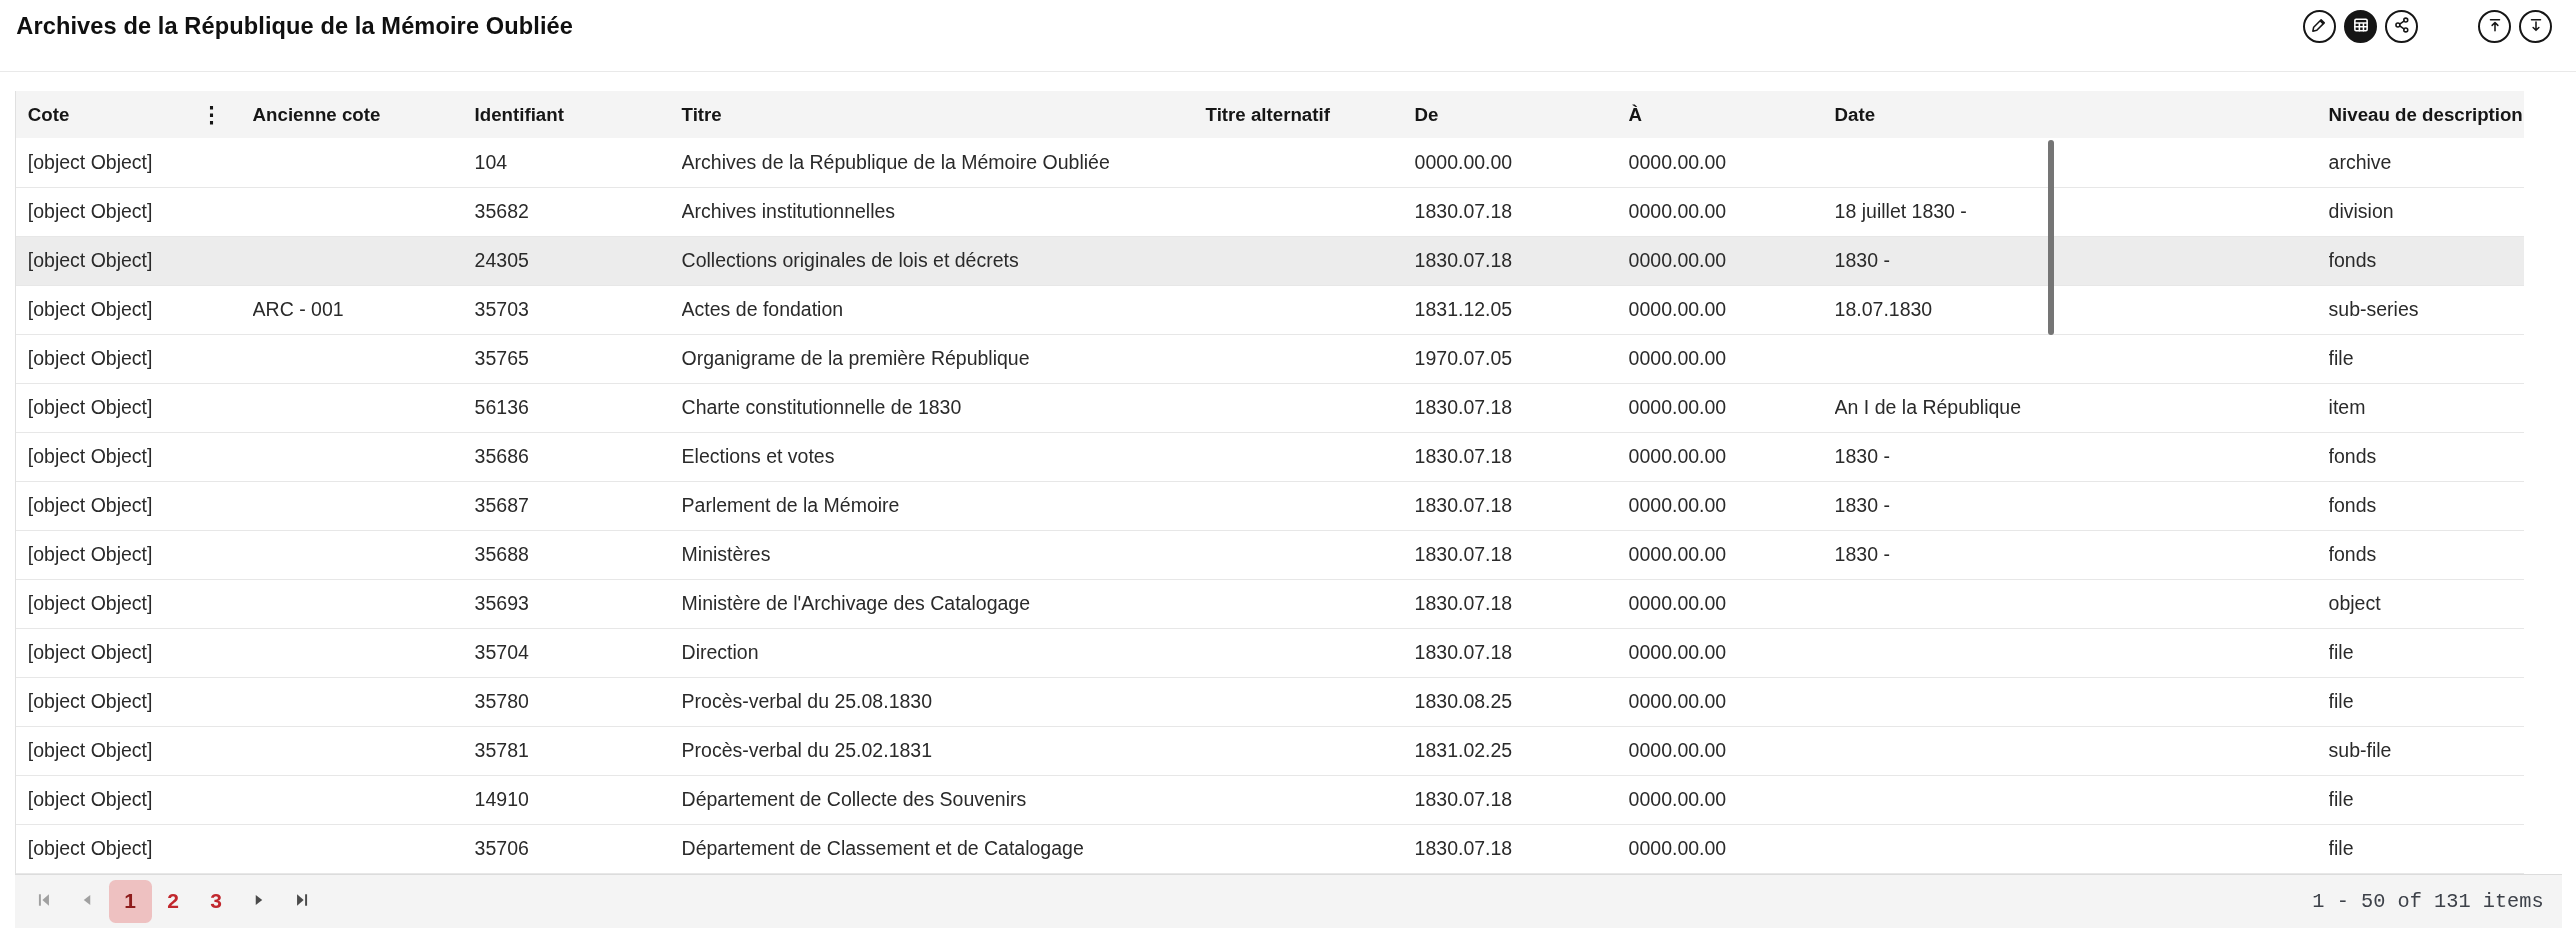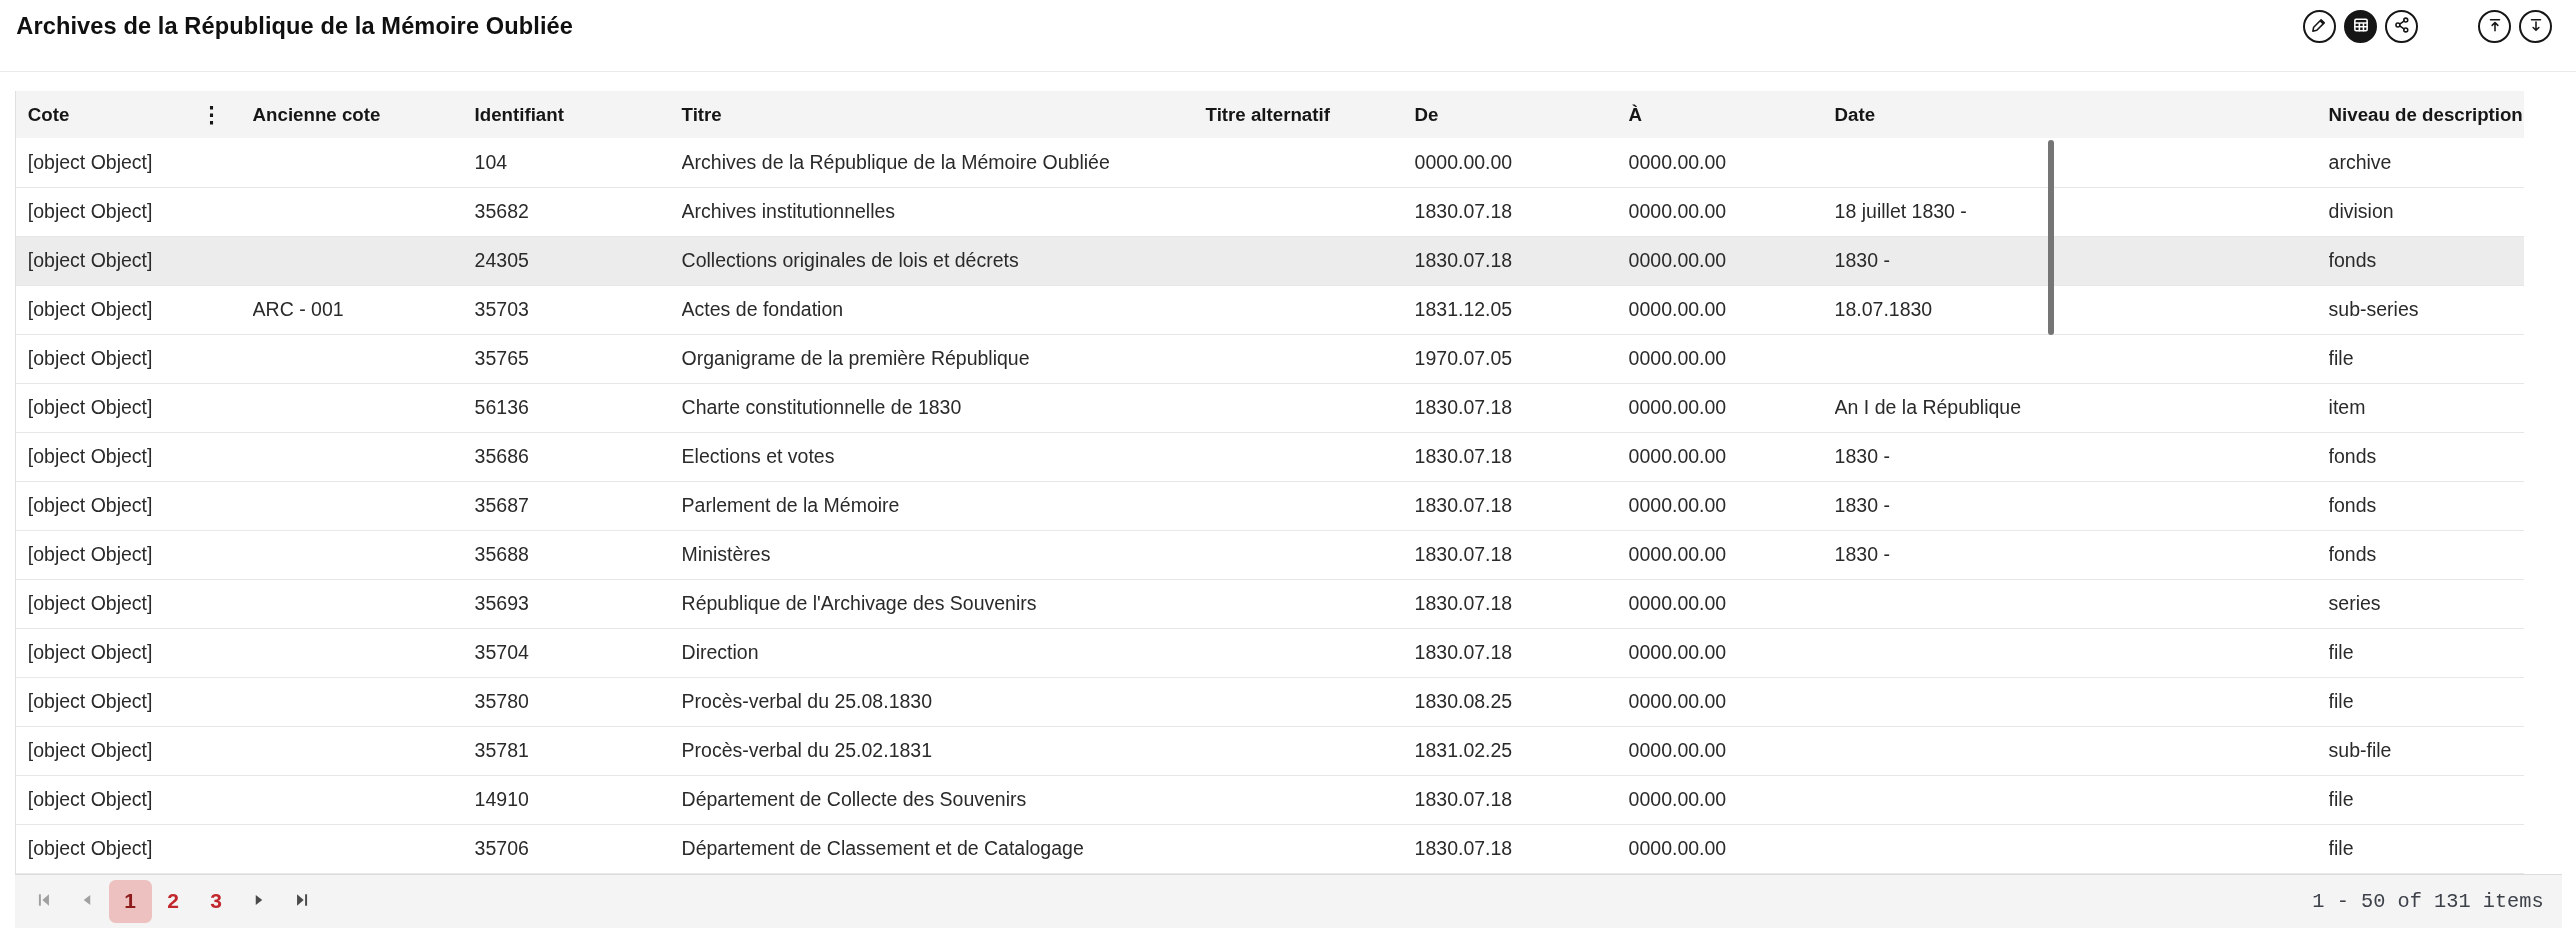--- a/index.html
+++ b/index.html
@@ -260,26 +260,26 @@
             <td></td>
             <td>1830.07.18</td>
             <td>0000.00.00</td>
             <td>1830 -</td>
             <td>fonds</td>
           </tr>
           <tr>
             <td class="first-col">[object Object]</td>
             <td></td>
             <td>35693</td>
-            <td>République de l'Archivage des Souvenirs</td>
-            <td></td>
-            <td>1830.07.18</td>
-            <td>0000.00.00</td>
-            <td></td>
-            <td>series</td>
+            <td>Ministère de l'Archivage des Catalogage</td>
+            <td></td>
+            <td>1830.07.18</td>
+            <td>0000.00.00</td>
+            <td></td>
+            <td>object</td>
           </tr>
           <tr>
             <td class="first-col">[object Object]</td>
             <td></td>
             <td>35704</td>
             <td>Direction</td>
             <td></td>
             <td>1830.07.18</td>
             <td>0000.00.00</td>
             <td></td>

